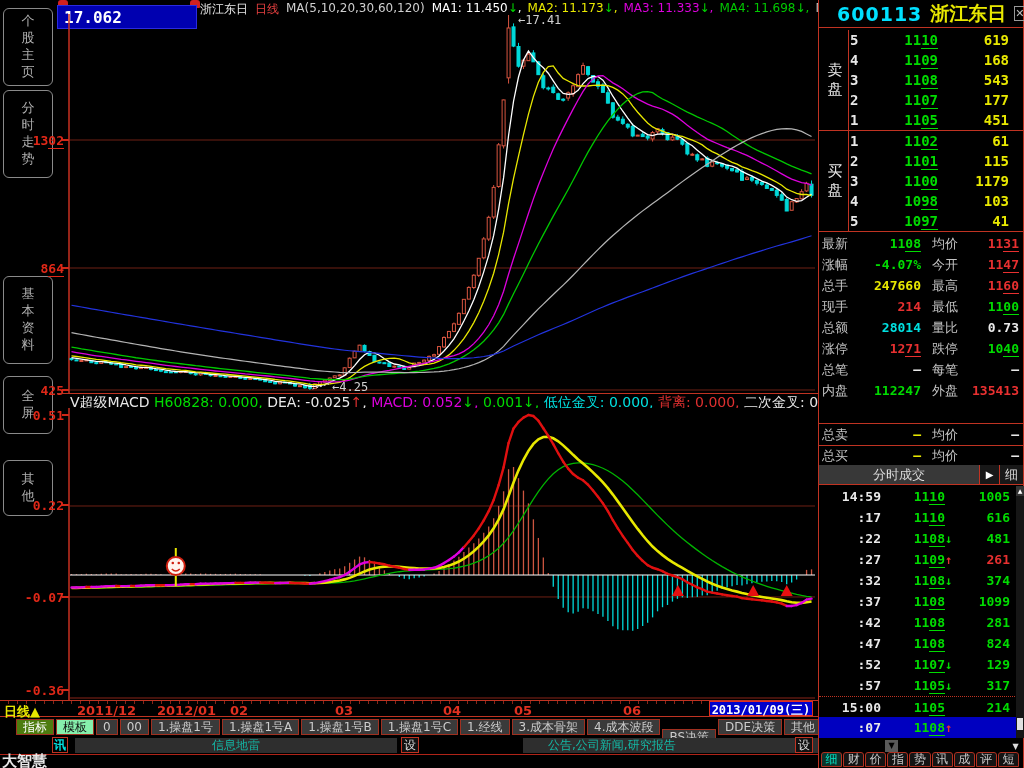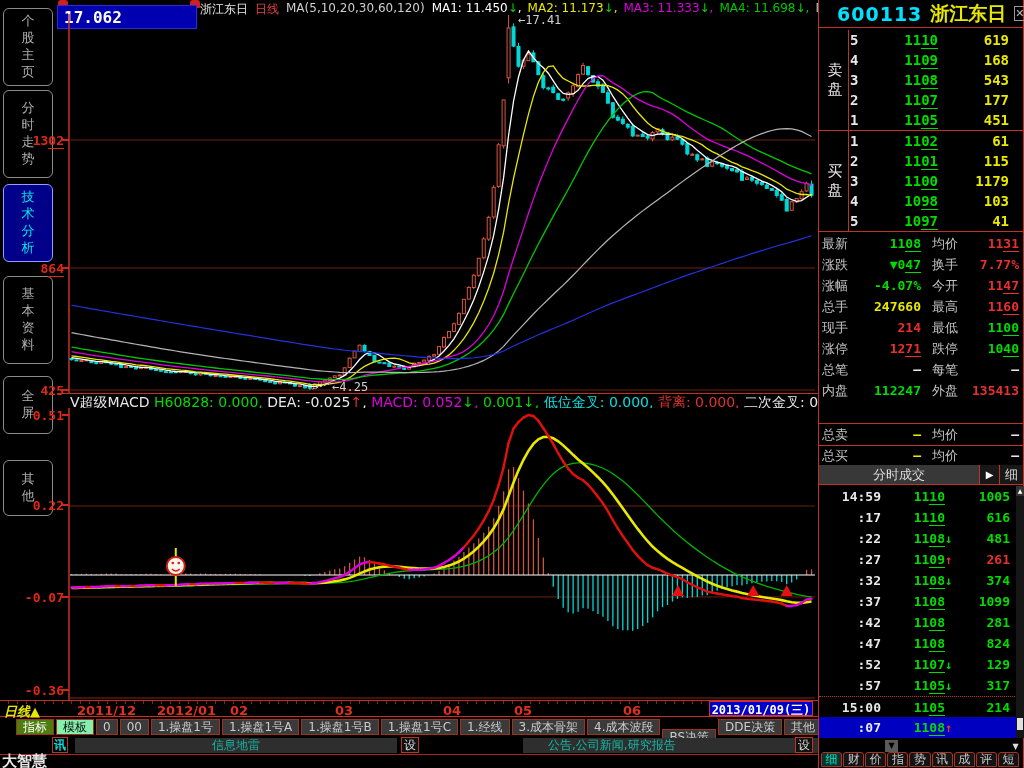--- a/index.html
+++ b/index.html
@@ -26,21 +26,21 @@
   font:bold 13px "DejaVu Sans Mono",monospace;}
 .anno{position:absolute;color:#d0d0d0;font:12px "DejaVu Sans Mono",monospace;}
 
 .macd-row{position:absolute;left:57px;top:393px;width:761px;height:15px;border-top:1px solid #c03322;
   font-size:14px;white-space:nowrap;padding-left:13px;overflow:hidden;}
 
 .timeline{position:absolute;left:0;top:700px;width:818px;height:17px;border-top:1px solid #c03322;
   border-bottom:1px solid #c03322;background-image:repeating-linear-gradient(90deg,transparent 0 8px,#8a2418 8px 9px);
   background-size:100% 3px;background-repeat:no-repeat;}
 .tl-label{position:absolute;top:2px;color:#e03020;font:bold 13px "DejaVu Sans","Liberation Sans",sans-serif;}
-.tl-period{position:absolute;left:4px;top:2px;color:#e8e800;font-weight:bold;font-size:13px;font-style:italic;}
+.tl-period{position:absolute;left:4px;top:2px;color:#e8e800;font-weight:bold;font-size:13px;}
 .tl-date{position:absolute;left:709px;top:0;width:104px;height:15px;background:#0000cc;border:1px solid #e03020;
   color:#fff;font:bold 12px "DejaVu Sans Mono",monospace;text-align:center;}
 .toolbar{position:absolute;left:0;top:717px;width:818px;height:20px;display:flex;align-items:center;
   padding-left:16px;gap:2px;}
 .tbtn{height:16px;line-height:14px;border:1px solid #a03020;background:#3a3a3a;color:#ccc;
   font-size:12px;padding:0 6px;text-align:center;white-space:nowrap;}
 .tbtn.sel-blue{background:#4d7c0f;color:#fff;}
 .tbtn.sel-gray{background:#86efac;color:#111;}
 .infobar{position:absolute;left:0;top:737px;width:818px;height:17px;}
 .ibar{position:absolute;top:1px;height:15px;background:#2e2e2e;color:#14b8a6;font-size:12px;line-height:15px;}
@@ -103,23 +103,20 @@
 </head>
 <body>
 
 <div class="screen">
 
   <div class="side-tab st0">
       <span>个股主页</span>
     </div>
   <div class="side-tab st1">
       <span>分时走势</span>
-    </div>
-  <div class="side-tab st2 sel">
-      <span>技术分析</span>
     </div>
   <div class="side-tab st3">
       <span>基本资料</span>
     </div>
   <div class="side-tab st4">
       <span>全屏</span>
     </div>
   <div class="side-tab st5">
       <span>其他</span>
     </div>
@@ -874,42 +871,42 @@
       </div>
     <div class="hline" style="top:231px"></div>
     <div class="stats" id="stats">
         <div class="srow">
           <span class="l">最新</span>
           <span class="v1 cg">11<span class="u2">08</span></span>
           <span class="l l2">均价</span>
           <span class="v2 cr">11<span class="u2">31</span></span>
         </div>
         <div class="srow">
-          <span class="l">涨跌</span>
-          <span class="v1 cg">▼0<span class="u2">47</span></span>
-          <span class="l l2">换手</span>
-          <span class="v2 cr">7.77%</span>
-        </div>
-        <div class="srow">
           <span class="l">涨幅</span>
           <span class="v1 cg">-4.07%</span>
           <span class="l l2">今开</span>
           <span class="v2 cr">11<span class="u2">47</span></span>
         </div>
         <div class="srow">
           <span class="l">总手</span>
           <span class="v1 cy">247660</span>
           <span class="l l2">最高</span>
           <span class="v2 cr">11<span class="u2">60</span></span>
         </div>
         <div class="srow">
           <span class="l">现手</span>
           <span class="v1 cr">214</span>
           <span class="l l2">最低</span>
           <span class="v2 cg">11<span class="u2">00</span></span>
+        </div>
+        <div class="srow">
+          <span class="l">总额</span>
+          <span class="v1 cc">28014</span>
+          <span class="l l2">量比</span>
+          <span class="v2 cw">0.73</span>
         </div>
         <div class="srow">
           <span class="l">涨停</span>
           <span class="v1 cr">12<span class="u2">71</span></span>
           <span class="l l2">跌停</span>
           <span class="v2 cg">10<span class="u2">40</span></span>
         </div>
         <div class="srow">
           <span class="l">总笔</span>
           <span class="v1 cw">–</span>

